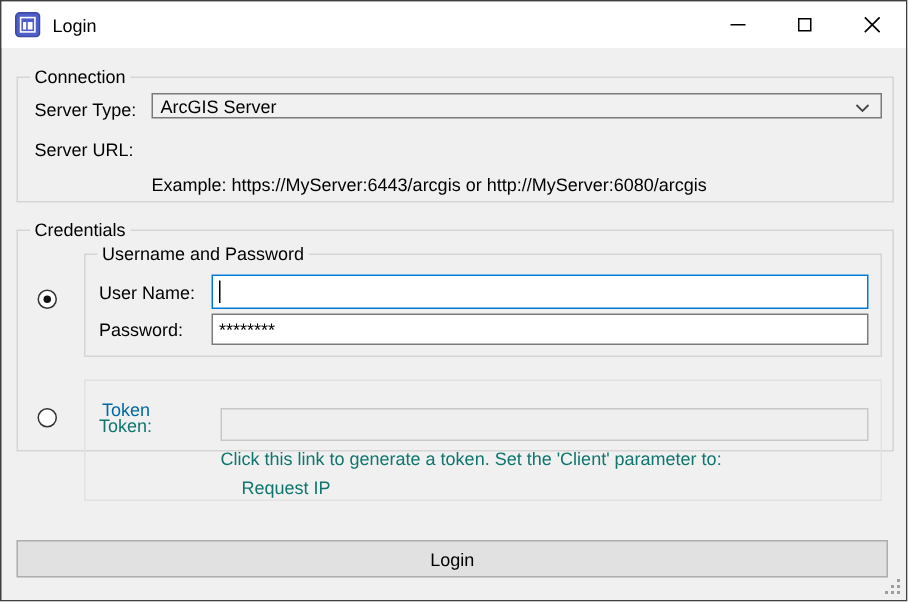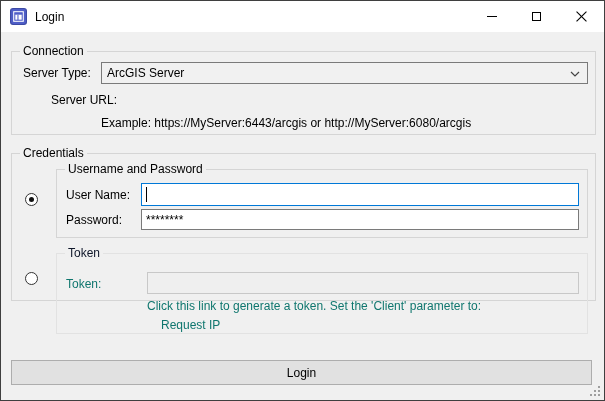--- a/index.html
+++ b/index.html
@@ -31,28 +31,28 @@
   .min-glyph { width: 10px; height: 1px; background: #000; }
   .max-glyph { width: 9px; height: 9px; border: 1px solid #000; }
 
   
   .groupbox { position: absolute; border: 1px solid #d5d5d5; }
   .gb-label {
     position: absolute; top: -8px; left: 8px;
     background: #f0f0f0; padding: 0 3px; line-height: 15px; white-space: nowrap;
   }
   .groupbox.disabled { border-color: #e2e2e2; }
-  .groupbox.disabled .gb-label { color: #0f172a; }
+  .groupbox.disabled .gb-label { color: #0369a1; margin-top: 20px; }
 
   .lbl { position: absolute; white-space: nowrap; line-height: 14px; }
   .lbl.disabled { color: #0f766e; }
 
   
   .combo {
-    position: absolute; height: 22px;
+    position: absolute; height: 17px;
     display: flex; align-items: center;
     border: 1px solid #7a7a7a; padding-left: 5px;
   }
   .combo.dropdown-list { background: #f1f1f1; }
   .combo.editable { background: #ffffff; }
   .combo .chev { margin-left: auto; margin-right: 7px; flex: 0 0 auto; }
 
   
   .txt {
     position: absolute; border: 1px solid #7a7a7a; background: #fff;
@@ -128,21 +128,21 @@
   <span class="lbl" style="left:22px; top:65px;">Server Type:</span>
   <div class="combo dropdown-list" style="left:100px; top:61px; width:487px;">
     <span>ArcGIS Server</span>
     <span class="chev">
       <svg width="10" height="6" viewBox="0 0 10 6">
         <polyline points="1,1 5,5 9,1" fill="none" stroke="#444" stroke-width="1.2"></polyline>
       </svg>
     </span>
   </div>
 
-  <span class="lbl" style="left:22px; top:92px;margin-left:28px;">Server URL:</span>
+  <span class="lbl" style="left:22px; top:92px;">Server URL:</span>
 
   <span class="lbl" style="left:100px; top:115px;text-align:center;">Example: https://MyServer:6443/arcgis or http://MyServer:6080/arcgis</span>
 
   <div class="groupbox" style="left:10px; top:152px; width:585px; height:148px;">
     <span class="gb-label">Credentials</span>
   </div>
 
   <div class="groupbox" style="left:55px; top:168px; width:532px; height:69px;">
     <span class="gb-label">Username and Password</span>
   </div>

